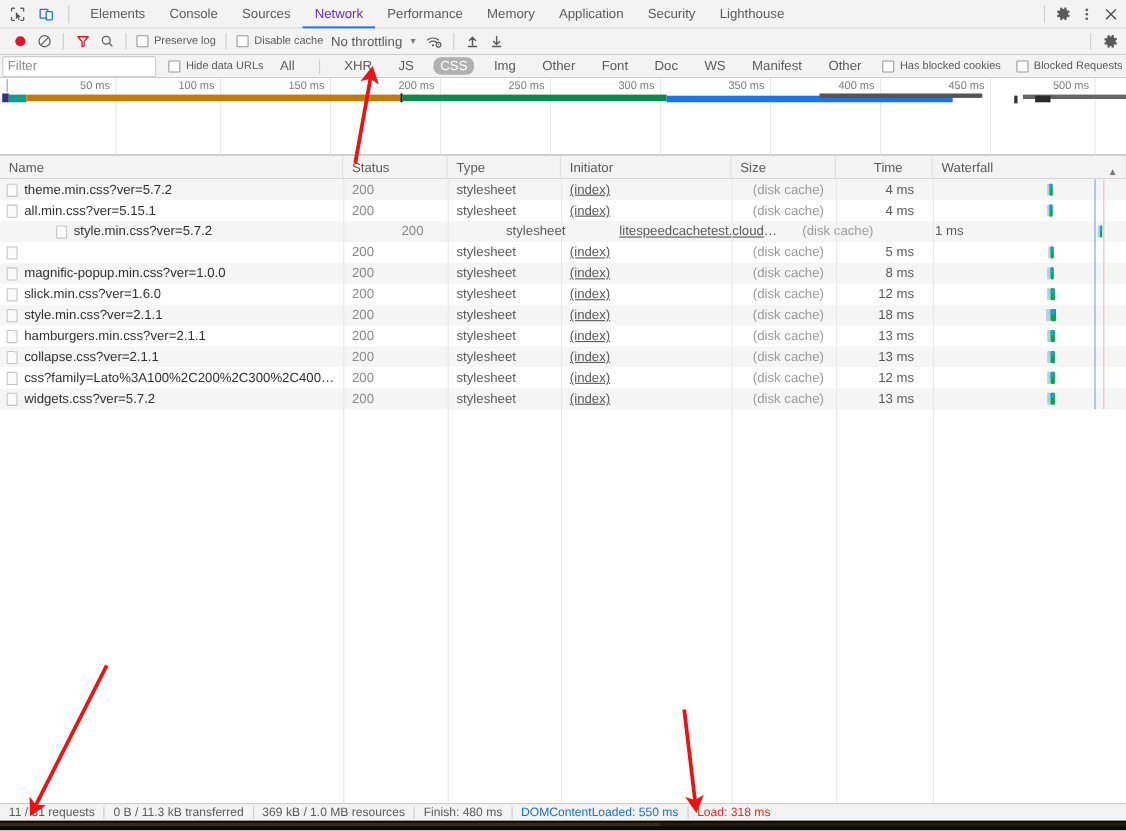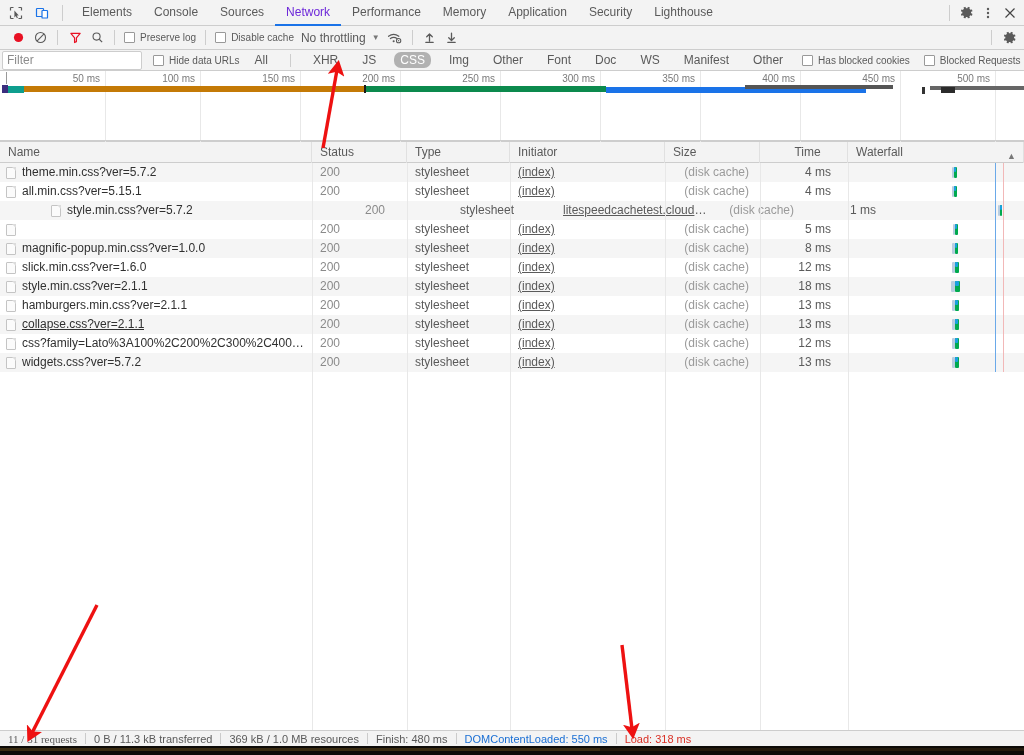--- a/index.html
+++ b/index.html
@@ -126,21 +126,21 @@
   .wf-line { position:absolute; top:0; width:1px; }
 
   
   .statusbar {
     position:absolute; left:0; bottom:9px; width:1024px; height:16px;
     background:#f3f3f3; border-top:1px solid #cdcdcd;
     display:flex; align-items:center; font-size:11px; color:#5a5a5a;
     padding-left:8px;
   }
   .sb-item { padding:0 8px; white-space:nowrap; }
-  .sb-item:first-child { padding-left:0;font-family:Liberation Serif, serif; }
+  .sb-item:first-child { padding-left:0; }
   .sb-sep { width:1px; height:11px; background:#cbcbcb; }
   .sb-dcl { color:#1a6fd4; }
   .sb-load { color:#d93025; }
   .bottom-strip { position:absolute; left:0; bottom:0; width:1024px; height:9px; background:#0d0b08; }
   .bottom-strip .bs-a { position:absolute; left:0; top:2px; width:600px; height:3px; background:#3a2c12; }
   .bottom-strip .bs-b { position:absolute; left:600px; top:2px; width:424px; height:3px; background:#241a0c; }
 
   
   .annot { position:absolute; left:0; top:0; width:1024px; height:755px; pointer-events:none; }
 </style>
@@ -493,21 +493,21 @@
           <div class="td initiator" style="width: 155px;"><a>(index)</a></div>
           <div class="td size" style="width: 95px;">(disk cache)</div>
           <div class="td time" style="width: 88px;">13 ms</div>
           <div class="td waterfall">
             <div class="wf-bar" style="left: 104px; width: 3px; background: rgb(184, 205, 224);"></div>
             <div class="wf-bar" style="left: 107px; width: 4px; background: rgb(0, 169, 79);"></div>
             <div class="wf-bar" style="left: 107px; width: 3px; top: 4px; height: 5px; background: rgb(26, 159, 224);"></div>
           </div>
         </div>
         <div class="trow odd">
-          <div class="td name" style="width: 312px; text-decoration: underline;">
+          <div class="td name" style="width: 312px;">
             <span class="fileicon"></span>
             <span style="overflow: hidden; text-overflow: ellipsis; white-space: nowrap;">collapse.css?ver=2.1.1</span>
           </div>
           <div class="td status" style="width: 95px;">200</div>
           <div class="td type" style="width: 103px;">stylesheet</div>
           <div class="td initiator" style="width: 155px;"><a>(index)</a></div>
           <div class="td size" style="width: 95px;">(disk cache)</div>
           <div class="td time" style="width: 88px;">13 ms</div>
           <div class="td waterfall">
             <div class="wf-bar" style="left: 104px; width: 3px; background: rgb(184, 205, 224);"></div>

